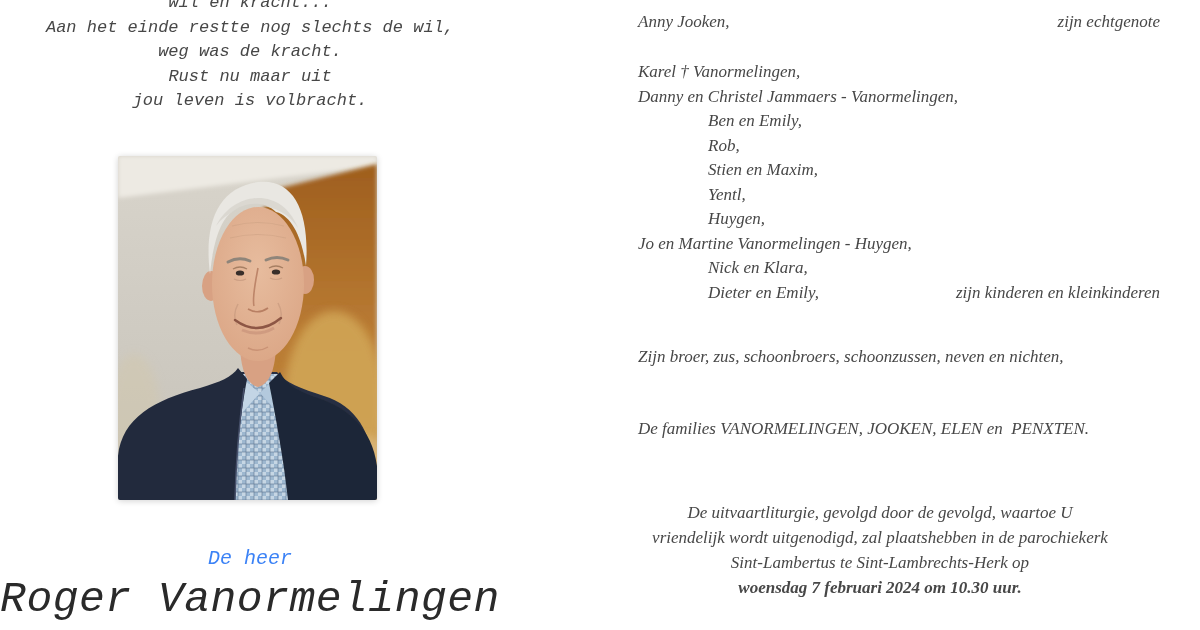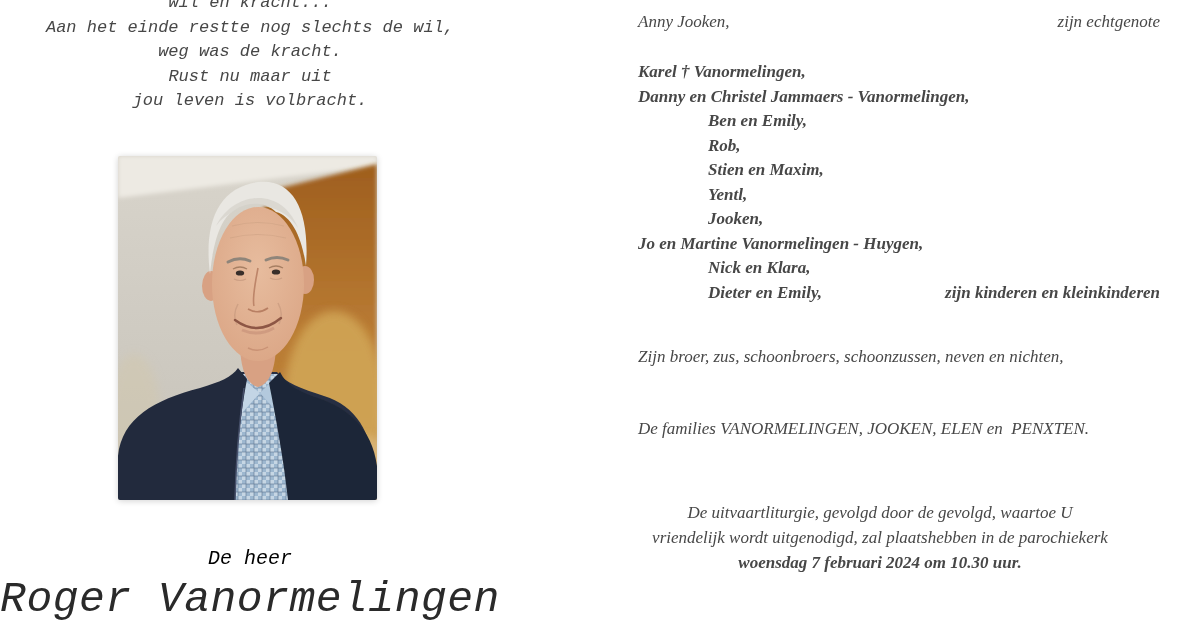--- a/index.html
+++ b/index.html
@@ -9,30 +9,30 @@
     font-style:italic;color:#444;
   }
   
   #left-col{position:absolute;left:0;top:8px;width:500px;height:630px;font-family:Liberation Mono, monospace;}
   #poem{position:absolute;left:0;top:-17px;width:100%;text-align:center;
         font-size:17px;line-height:24.5px;color:#474747;}
   #photo-frame{position:absolute;left:118px;top:148px;width:259px;height:344px;
         box-shadow:0 1px 6px rgba(0,0,0,.18);border-radius:2px;overflow:hidden;}
   #photo-frame svg{display:block;}
   #salutation{position:absolute;left:0;top:539px;width:100%;text-align:center;
-        font-size:20px;color:#000000;}
+        font-size:20px;color:#3b82f6;}
   #deceased-name{position:absolute;left:0;top:567px;width:100%;text-align:center;
         font-size:43px;color:#2a2a2a;letter-spacing:.5px;}
   
   #right-col{position:absolute;left:638px;top:0;width:522px;height:630px;
         font-size:17px;color:#474747;}
   .flex-row{display:flex;justify-content:space-between;align-items:baseline;}
   #spouse-row{position:absolute;left:0;top:12px;width:100%;}
   #children-list{position:absolute;left:0;top:60px;width:100%;line-height:24.5px;}
-  .fam-row{white-space:pre-wrap;font-weight:bold;}
+  .fam-row{white-space:pre-wrap;}
   .ind{padding-left:70px;}
   #relatives-line{position:absolute;left:0;top:347px;width:100%;white-space:pre-wrap;}
   #families-line{position:absolute;left:0;top:419px;width:100%;white-space:pre-wrap;}
   #service-block{position:absolute;left:0;top:500px;width:100%;box-sizing:border-box;
         padding-right:38px;text-align:center;line-height:25px;}
   .bold{font-weight:bold;}
 </style>
 </head>
 <body>
 
@@ -148,31 +148,32 @@
       <span>zijn echtgenote</span>
     </div>
 
     <div id="children-list">
       <div class="fam-row">Karel † Vanormelingen,</div>
       <div class="fam-row">Danny en Christel Jammaers - Vanormelingen,</div>
       <div class="fam-row ind">Ben en Emily,</div>
       <div class="fam-row ind">Rob,</div>
       <div class="fam-row ind">Stien en Maxim,</div>
       <div class="fam-row ind">Yentl,</div>
-      <div class="fam-row ind">Jooken,</div>
+      <div class="fam-row ind">Huygen,</div>
       <div class="fam-row">Jo en Martine Vanormelingen - Huygen,</div>
       <div class="fam-row ind">Nick en Klara,</div>
       <div class="fam-row flex-row">
         <span class="ind">Dieter en Emily,</span>
         <span>zijn kinderen en kleinkinderen</span>
       </div>
     </div>
 
     <div id="relatives-line">Zijn broer, zus, schoonbroers, schoonzussen, neven en nichten,</div>
     <div id="families-line">De families VANORMELINGEN, JOOKEN, ELEN en  PENXTEN.</div>
 
     <div id="service-block">
       <div>De uitvaartliturgie, gevolgd door de gevolgd, waartoe U</div>
       <div>vriendelijk wordt uitgenodigd, zal plaatshebben in de parochiekerk</div>
+      <div>Sint-Lambertus te Sint-Lambrechts-Herk op</div>
       <div class="bold">woensdag 7 februari 2024 om 10.30 uur.</div>
     </div>
   </div>
 </div>
 
 </body></html>

